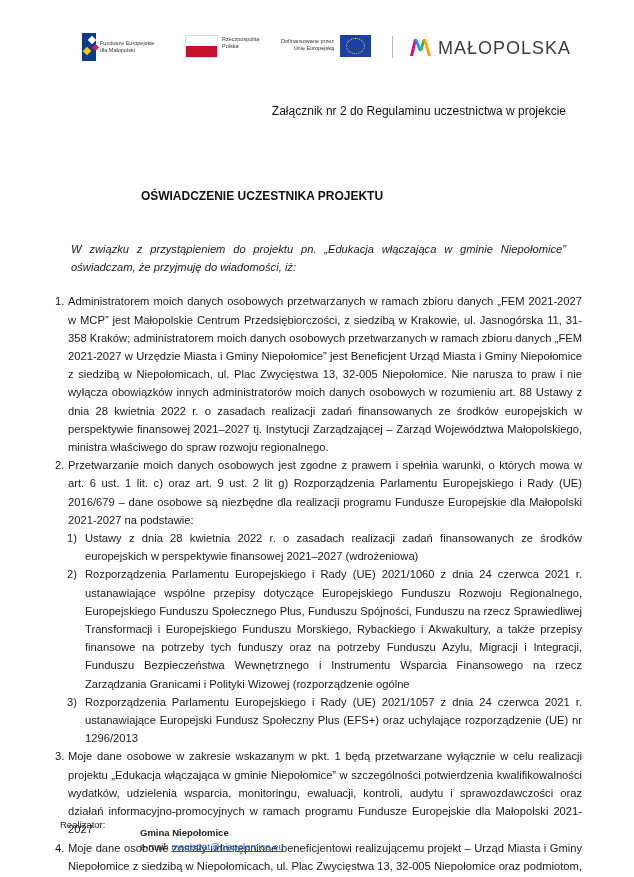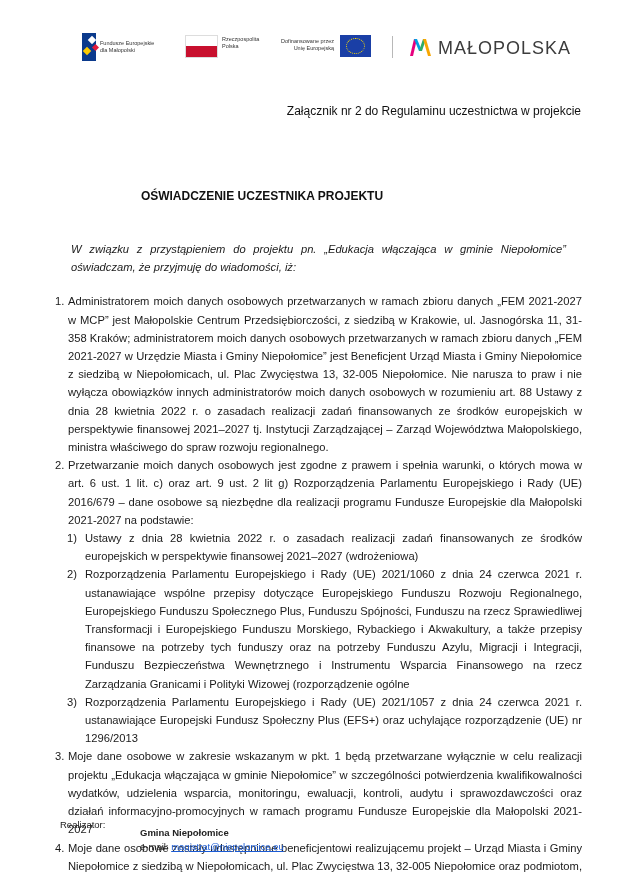--- a/index.html
+++ b/index.html
@@ -22,21 +22,21 @@
   .rp-text { position:absolute; left:37px; top:1px; font-size:5.5px; line-height:7px; color:#333; }
   .logo-eu { position:absolute; left:194px; top:4px; width:110px; height:30px; }
   .eu-text { position:absolute; left:0; top:3px; width:58px; text-align:right; font-size:5.5px; line-height:7px; color:#333; }
   .eu-flag { position:absolute; left:64px; top:0; width:31px; height:22px; background:#1a3fa6; }
   .eu-stars { position:absolute; left:6px; top:3px; width:19px; height:16px; border:1px dotted #ffdd00; border-radius:50%; box-sizing:border-box; }
   .sep { position:absolute; left:310px; top:5px; width:1px; height:22px; background:#b8b8b8; }
   .logo-mp { position:absolute; left:328px; top:6px; height:22px; }
   .mp-mark { position:absolute; left:0; top:2px; width:22px; height:17px; }
   .mp-text { position:absolute; left:28px; top:0; font-size:18px; letter-spacing:1px; color:#3c3c3c; white-space:nowrap; line-height:22px; }
 
-  .annex { position:absolute; right:53px; top:104px; font-size:12px; color:#111; white-space:nowrap; }
+  .annex { position:absolute; right:68px; top:104px; font-size:12px; color:#111; white-space:nowrap; }
   .title { position:absolute; left:0; width:524px; top:189px; text-align:center; font-size:12px; font-weight:bold; color:#111; }
   .content { position:absolute; left:55px; top:224px; width:527px; font-size:11.2px; line-height:18.2px; text-align:justify; color:#1a1a1a; }
   .content p { margin:16px;font-style:italic; }
   .ol { margin:0; padding:0; list-style:none; }
   .li { position:relative; padding-left:13px; }
   .li .num { position:absolute; left:0; top:0; }
   .sub { margin:0; padding:0; list-style:none; }
   .sli { position:relative; padding-left:30px; }
   .sli .num { position:absolute; left:12px; top:0; }
 

